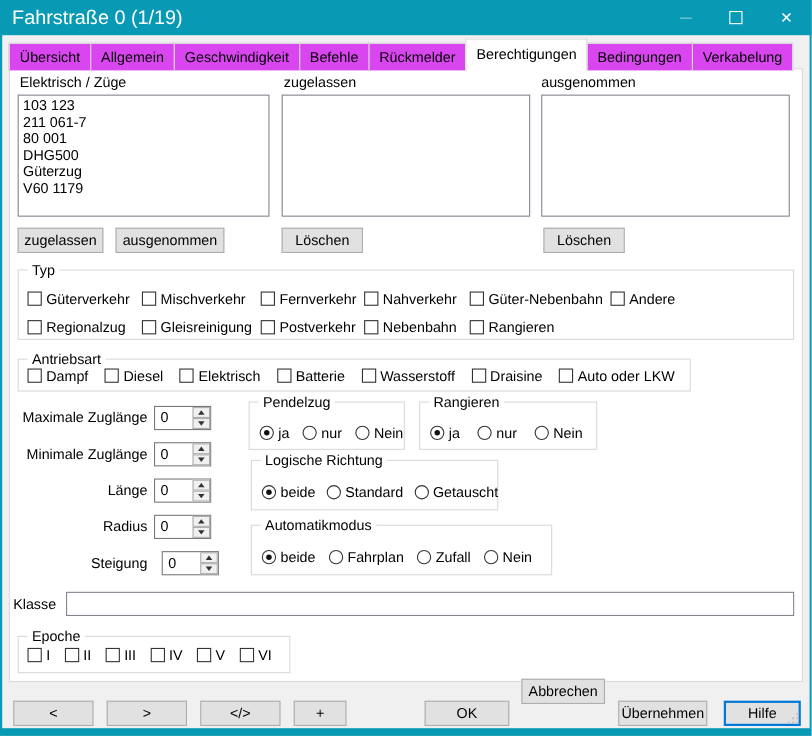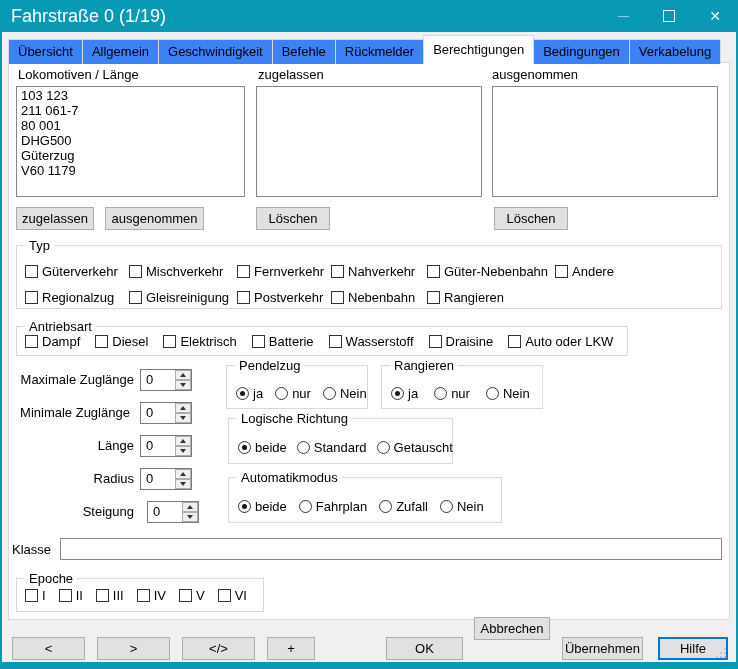--- a/index.html
+++ b/index.html
@@ -7,21 +7,21 @@
     font-family:"Liberation Sans",sans-serif;font-size:13px;color:#000;overflow:hidden;}
   .titlebar{position:absolute;left:0;top:0;width:738px;height:32px;background:#0899b4;display:flex;align-items:center;}
   .title{padding-left:11px;color:#ffffff;font-size:18px;}
   .winbtns{position:absolute;right:0;top:0;height:32px;display:flex;}
   .winbtn{width:46px;height:32px;display:flex;align-items:center;justify-content:center;}
   .min-glyph{width:11px;height:1px;background:rgba(255,255,255,.55);}
   .max-glyph{width:10px;height:10px;border:1px solid #ffffff;}
   .close-glyph{color:#ffffff;font-size:14px;line-height:1;}
   .client{position:absolute;left:2px;top:32px;width:734px;height:630px;background:#f0f0f0;}
   .tabs{position:absolute;left:8px;top:35px;display:flex;align-items:flex-end;z-index:3;}
-  .tab{height:24px;line-height:24px;padding:0 9px;background:#3b82f6;border:1px solid #d9d9d9;border-bottom:none;margin-left:-1px;white-space:nowrap;}
+  .tab{height:24px;line-height:24px;padding:0 9px;background:#d946ef;border:1px solid #d9d9d9;border-bottom:none;margin-left:-1px;white-space:nowrap;}
   .tab:first-child{margin-left:0;}
   .tab.active{height:28px;line-height:28px;background:#ffffff;position:relative;z-index:4;}
   .tabpage{position:absolute;left:8px;top:62px;width:722px;height:558px;background:#ffffff;border:1px solid #d9d9d9;box-sizing:border-box;z-index:1;}
   .lbl{position:absolute;z-index:2;line-height:16px;white-space:nowrap;}
   .listbox{position:absolute;z-index:2;background:#fff;border:1px solid #828790;box-sizing:border-box;padding:1px 0;overflow:hidden;}
   .listbox .li{padding:0 4px;line-height:15px;height:15px;white-space:nowrap;}
   .btn{position:absolute;z-index:2;background:#e1e1e1;border:1px solid #adadad;box-sizing:border-box;
     display:flex;align-items:center;justify-content:center;font-size:13px;white-space:nowrap;}
   .btn.help{border:2px solid #0078d7;}
   .group{position:absolute;z-index:2;border:1px solid #d9d9d9;box-sizing:border-box;}
@@ -75,21 +75,21 @@
     <span class="tab">Geschwindigkeit</span>
     <span class="tab">Befehle</span>
     <span class="tab">Rückmelder</span>
     <span class="tab active">Berechtigungen</span>
     <span class="tab">Bedingungen</span>
     <span class="tab">Verkabelung</span>
   </div>
 
   <div class="tabpage"></div>
 
-  <div class="lbl" style="left:18px;top:67px;">Lokomotiven / Länge</div>
+  <div class="lbl" style="left:18px;top:67px;">Elektrisch / Züge</div>
   <div class="lbl" style="left:258px;top:67px;">zugelassen</div>
   <div class="lbl" style="left:492px;top:67px;">ausgenommen</div>
 
   <div class="listbox" style="left:16px;top:86px;width:229px;height:111px;">
     <div class="li">103 123</div>
     <div class="li">211 061-7</div>
     <div class="li">80 001</div>
     <div class="li">DHG500</div>
     <div class="li">Güterzug</div>
     <div class="li">V60 1179</div>
@@ -195,21 +195,21 @@
     <span class="spinval">0</span>
     <span class="spinbtns">
         <span class="sb up">
           <i class="tri-up"></i>
         </span>
         <span class="sb">
           <i class="tri-dn"></i>
         </span>
       </span>
   </div>
-  <div class="spinlabel" style="left:16px;top:405px;text-align:center;">Minimale Zuglänge</div>
+  <div class="spinlabel" style="left:16px;top:405px;">Minimale Zuglänge</div>
   <div class="spinbox" style="left:140px;top:402px;">
     <span class="spinval">0</span>
     <span class="spinbtns">
         <span class="sb up">
           <i class="tri-up"></i>
         </span>
         <span class="sb">
           <i class="tri-dn"></i>
         </span>
       </span>

